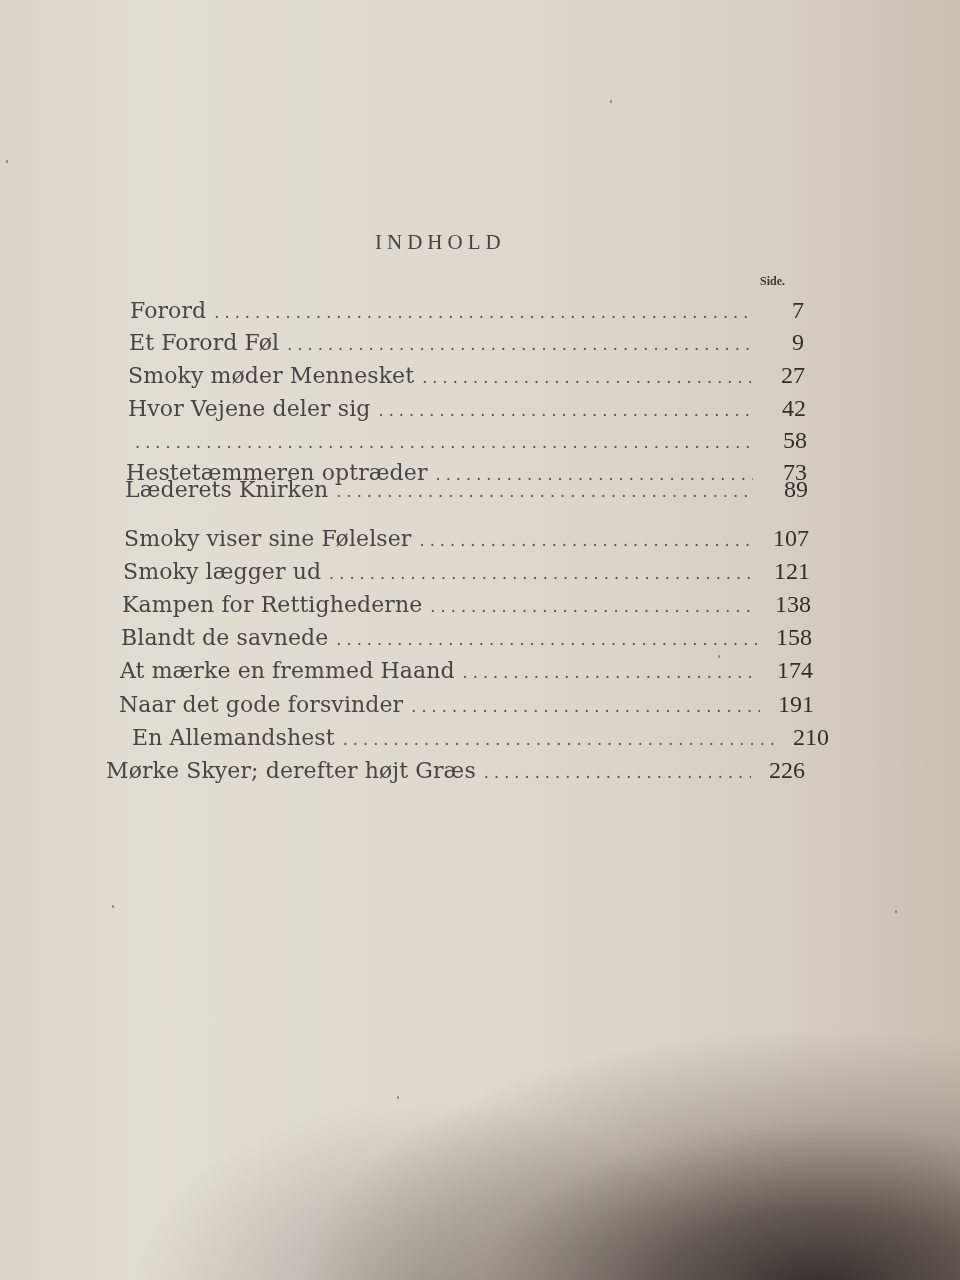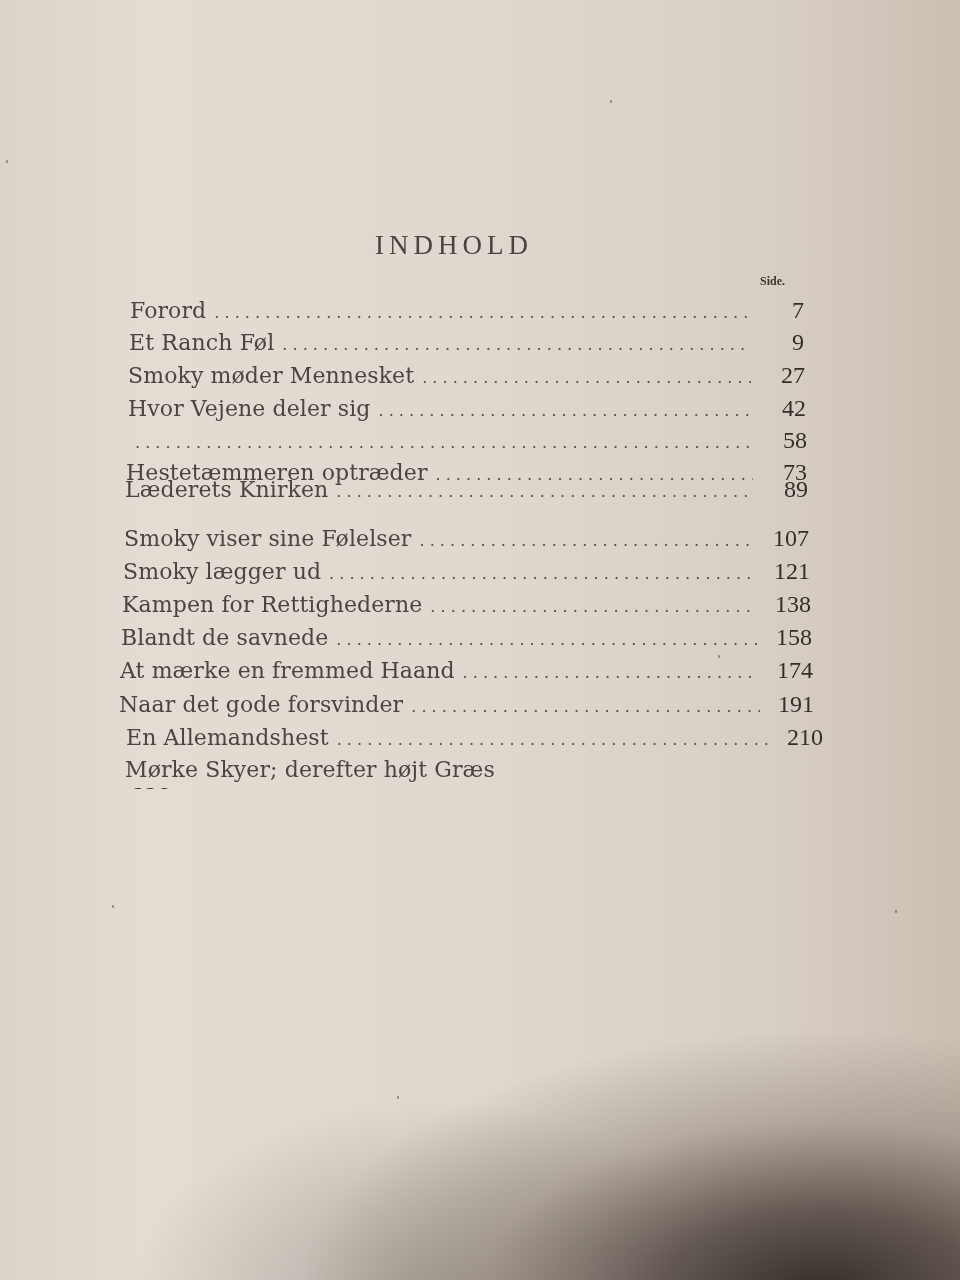--- a/index.html
+++ b/index.html
@@ -13,21 +13,21 @@
     background:
       radial-gradient(ellipse 520px 260px at 820px 1290px, rgba(40,32,28,0.92) 0%, rgba(60,50,44,0.75) 30%, rgba(110,98,90,0.35) 65%, rgba(150,140,132,0) 100%),
       radial-gradient(ellipse 300px 200px at 430px 1300px, rgba(80,70,64,0.35) 0%, rgba(120,110,100,0) 100%),
       linear-gradient(90deg, #dcd4ca 0%, #e3dcd3 15%, #e0d8cf 50%, #d8cfc4 80%, #cbbfb3 100%);
   }
   .speck { position: absolute; width: 2px; height: 3px; background: #6b625a; border-radius: 1px; opacity: .7; }
 
   .toc-title {
     position: absolute; left: 375px; top: 230px;
     font-family: "Liberation Serif", "DejaVu Serif", serif;
-    font-size: 27px; letter-spacing: 5px; color: #4a4440;
+    font-size: 21px; letter-spacing: 5px; color: #4a4440;
   }
   .side-label {
     position: absolute; left: 760px; top: 274px;
     font-family: "Liberation Serif", serif;
     font-size: 12px; font-weight: bold; color: #3d3835;
   }
   .toc-row {
     position: absolute; height: 32px; display: flex; align-items: baseline;
     font-family: "DejaVu Serif", serif; font-size: 22px; color: #4a4542;
     white-space: nowrap; overflow: hidden;
@@ -60,21 +60,21 @@
   <div class="toc-title">INDHOLD</div>
   <div class="side-label">Side.</div>
 
   <div id="toc">
     <div class="toc-row" style="left:130px;top:297px;width:674px;">
       <span class="title">Forord</span>
       <span class="leader"></span>
       <span class="page-num">7</span>
     </div>
     <div class="toc-row" style="left:129px;top:329px;width:675px;">
-      <span class="title">Et Ranch Føl</span>
+      <span class="title">Et Forord Føl</span>
       <span class="leader"></span>
       <span class="page-num">9</span>
     </div>
     <div class="toc-row" style="left:128px;top:362px;width:677px;">
       <span class="title">Smoky møder Mennesket</span>
       <span class="leader"></span>
       <span class="page-num">27</span>
     </div>
     <div class="toc-row" style="left:128px;top:395px;width:678px;">
       <span class="title">Hvor Vejene deler sig</span>
@@ -118,24 +118,24 @@
     <div class="toc-row" style="left:120px;top:657px;width:693px;">
       <span class="title">At mærke en fremmed Haand</span>
       <span class="leader"></span>
       <span class="page-num">174</span>
     </div>
     <div class="toc-row" style="left:119px;top:691px;width:695px;">
       <span class="title">Naar det gode forsvinder</span>
       <span class="leader"></span>
       <span class="page-num">191</span>
     </div>
-    <div class="toc-row" style="left:126px;top:724px;width:697px;justify-content:space-between;">
+    <div class="toc-row" style="left:132px;top:724px;width:697px;justify-content:space-between;">
       <span class="title">En Allemandshest</span>
       <span class="leader"></span>
       <span class="page-num">210</span>
     </div>
-    <div class="toc-row" style="left:117px;top:757px;width:699px;flex-direction:column;">
+    <div class="toc-row" style="left:106px;top:757px;width:699px;">
       <span class="title">Mørke Skyer; derefter højt Græs</span>
       <span class="leader"></span>
       <span class="page-num">226</span>
     </div>
   </div>
 </div>
 
 </body></html>

